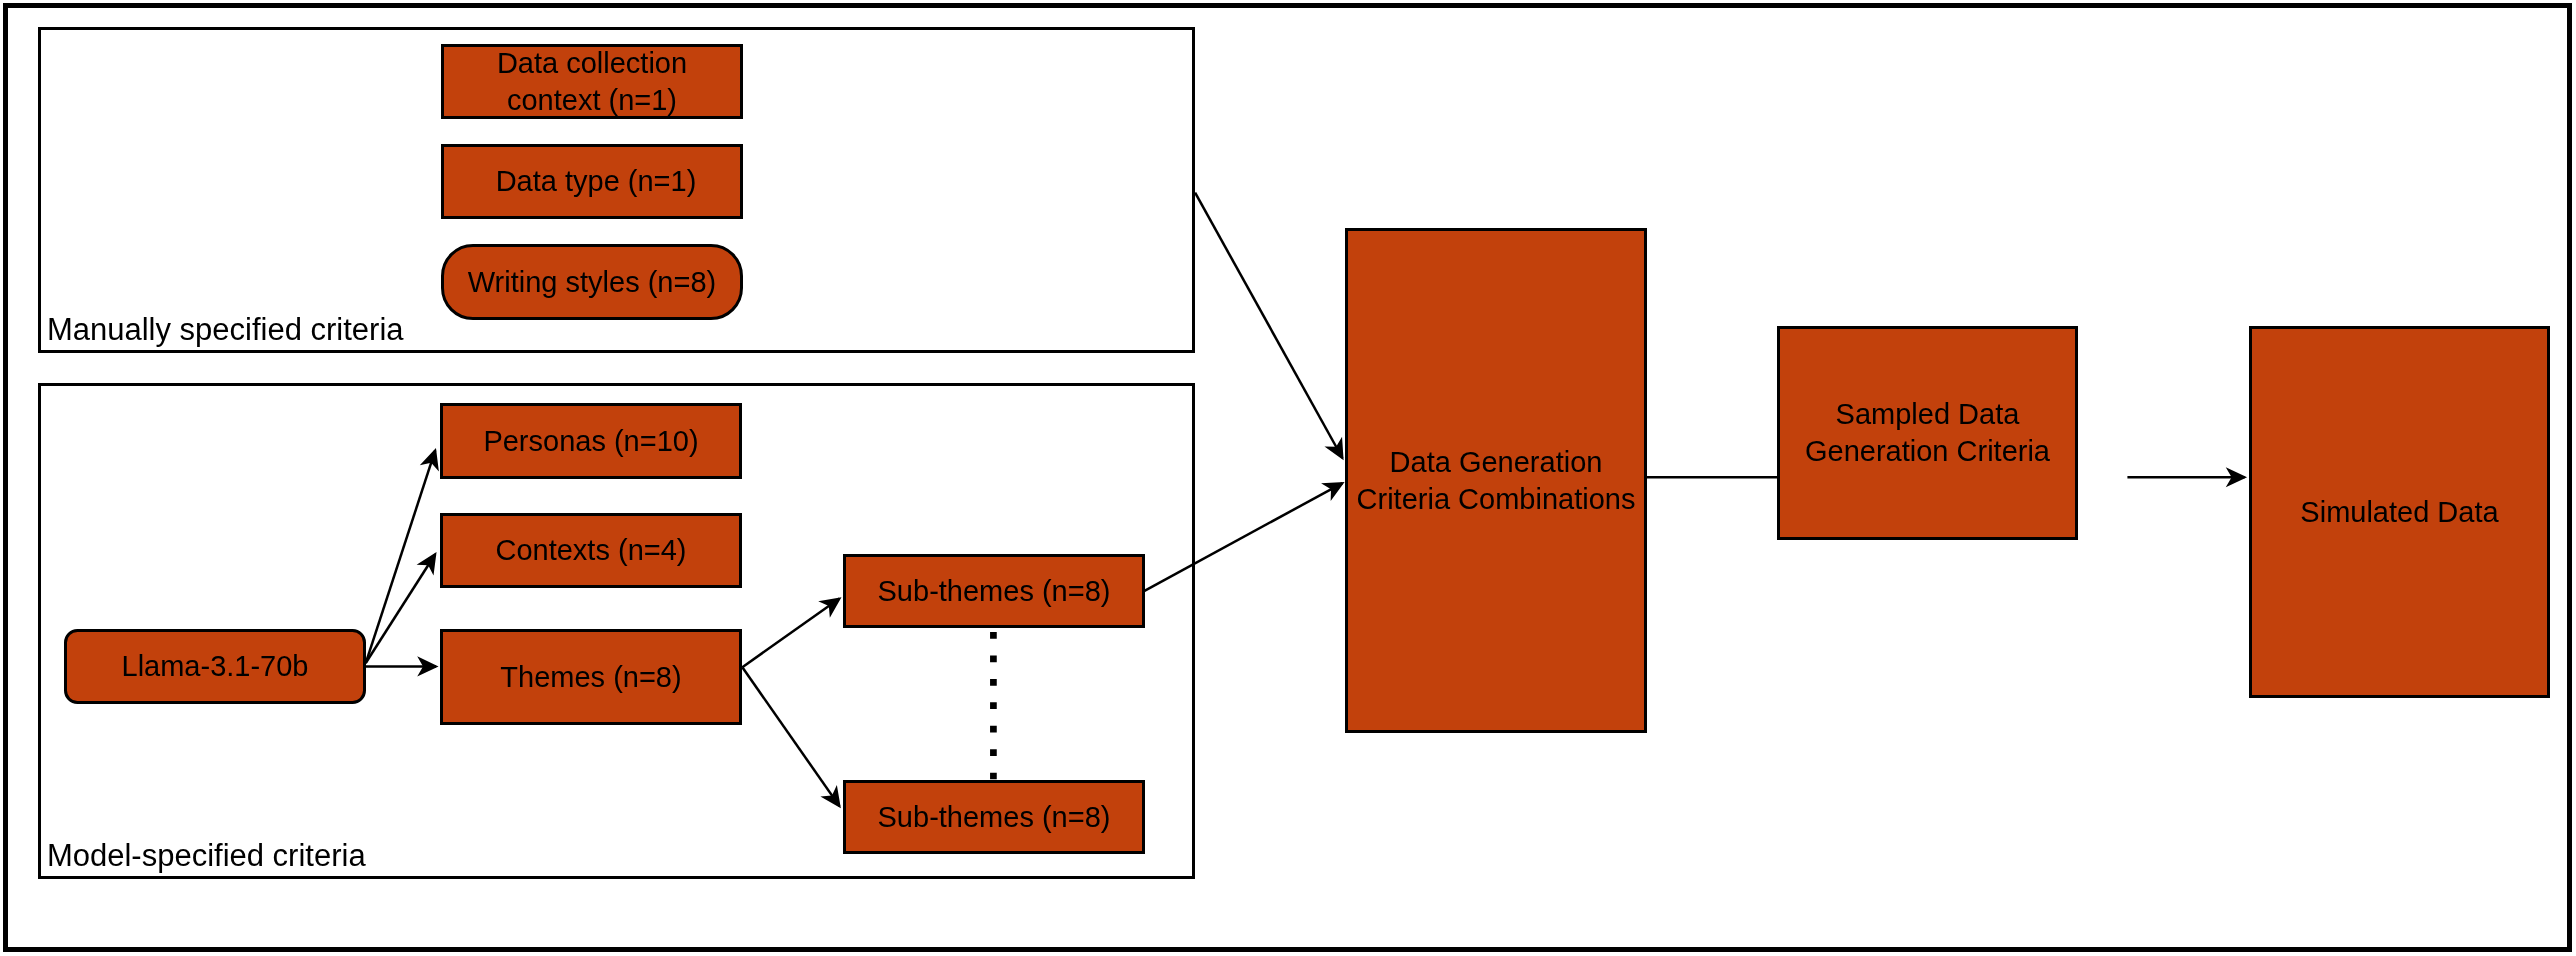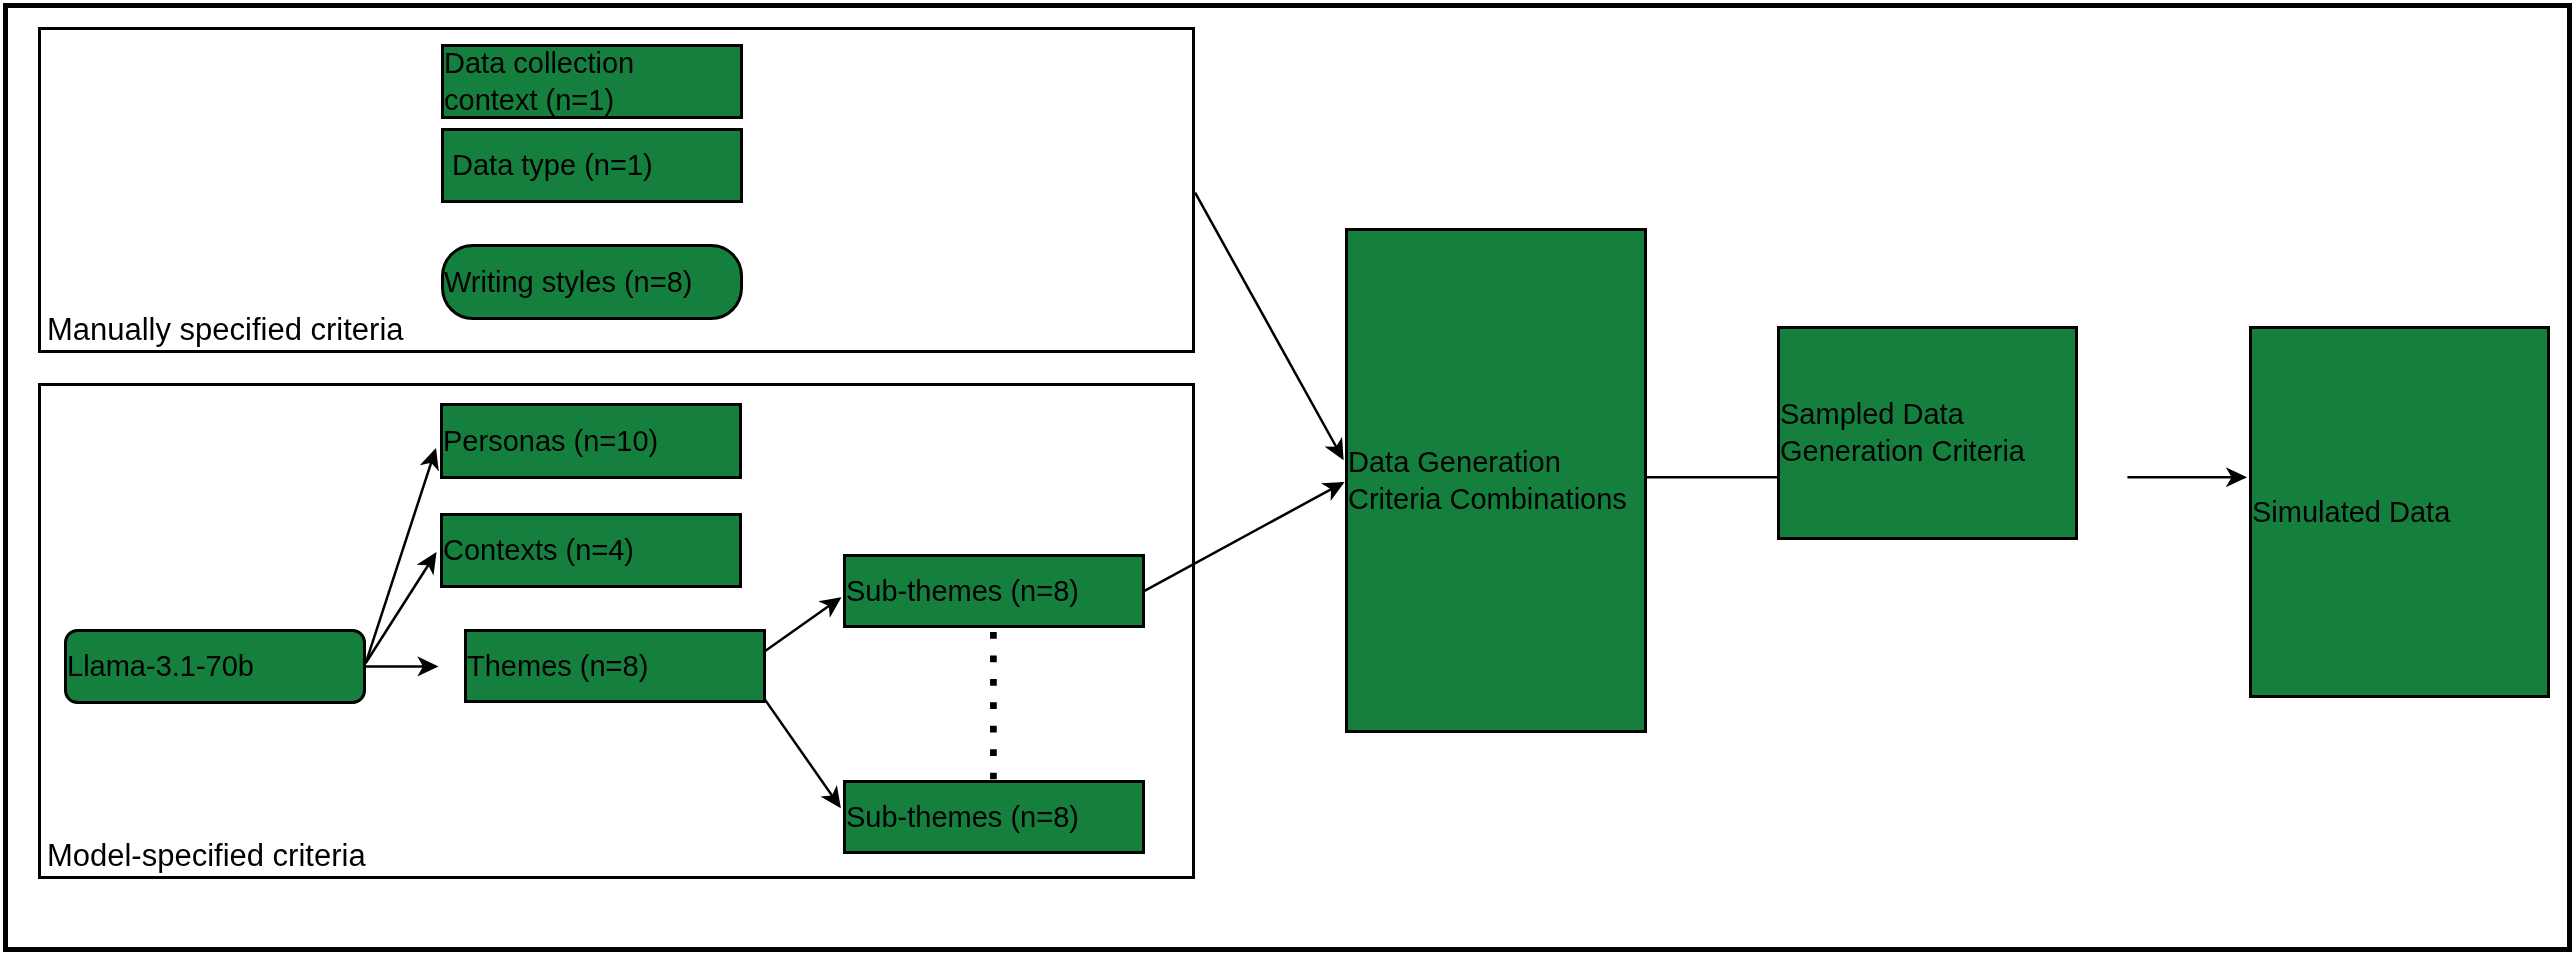--- a/index.html
+++ b/index.html
@@ -37,40 +37,40 @@
   .edges {
     position: absolute;
     left: 0; top: 0;
     width: 2576px; height: 957px;
     z-index: 2;
   }
   .node {
     position: absolute;
     box-sizing: border-box;
     border: 3.3px solid #000000;
-    background: #15803d;
+    background: #c2410c;
     display: flex;
     flex-direction: column;
-    align-items: flex-start;
+    align-items: center;
     justify-content: center;
     text-align: center;
     font-size: 29px;
     line-height: 37px;
     white-space: nowrap;
     z-index: 3;
   }
   .node.rounded { border-radius: 13.4px; }
 
   
   .n-data-collection { left: 441px; top: 44px;  width: 302px; height: 75px; }
-  .n-data-type       { left: 441px; top: 128px; width: 302px; height: 75px; padding-left: 8px; }
+  .n-data-type       { left: 441px; top: 144px; width: 302px; height: 75px; padding-left: 8px; }
   .n-writing-styles  { left: 441px; top: 244px; width: 302px; height: 76px; border-radius: 32px; }
   .n-personas        { left: 440px; top: 403px; width: 302px; height: 76px; }
   .n-contexts        { left: 440px; top: 513px; width: 302px; height: 75px; }
-  .n-themes          { left: 464px; top: 629px; width: 302px; height: 74px; }
+  .n-themes          { left: 440px; top: 629px; width: 302px; height: 96px; }
   .n-llama           { left: 64px;  top: 629px; width: 302px; height: 75px; }
   .n-subthemes-top   { left: 843px; top: 554px; width: 302px; height: 74px; }
   .n-subthemes-bot   { left: 843px; top: 780px; width: 302px; height: 74px; }
   .n-combinations    { left: 1345px; top: 228px; width: 302px; height: 505px; }
   .n-sampled         { left: 1777px; top: 326px; width: 301px; height: 214px; }
   .n-simulated       { left: 2249px; top: 326px; width: 301px; height: 372px; }
 
   .c-manual { left: 38px; top: 27px;  width: 1157px; height: 326px; }
   .c-model  { left: 38px; top: 383px; width: 1157px; height: 496px; }
 </style>

